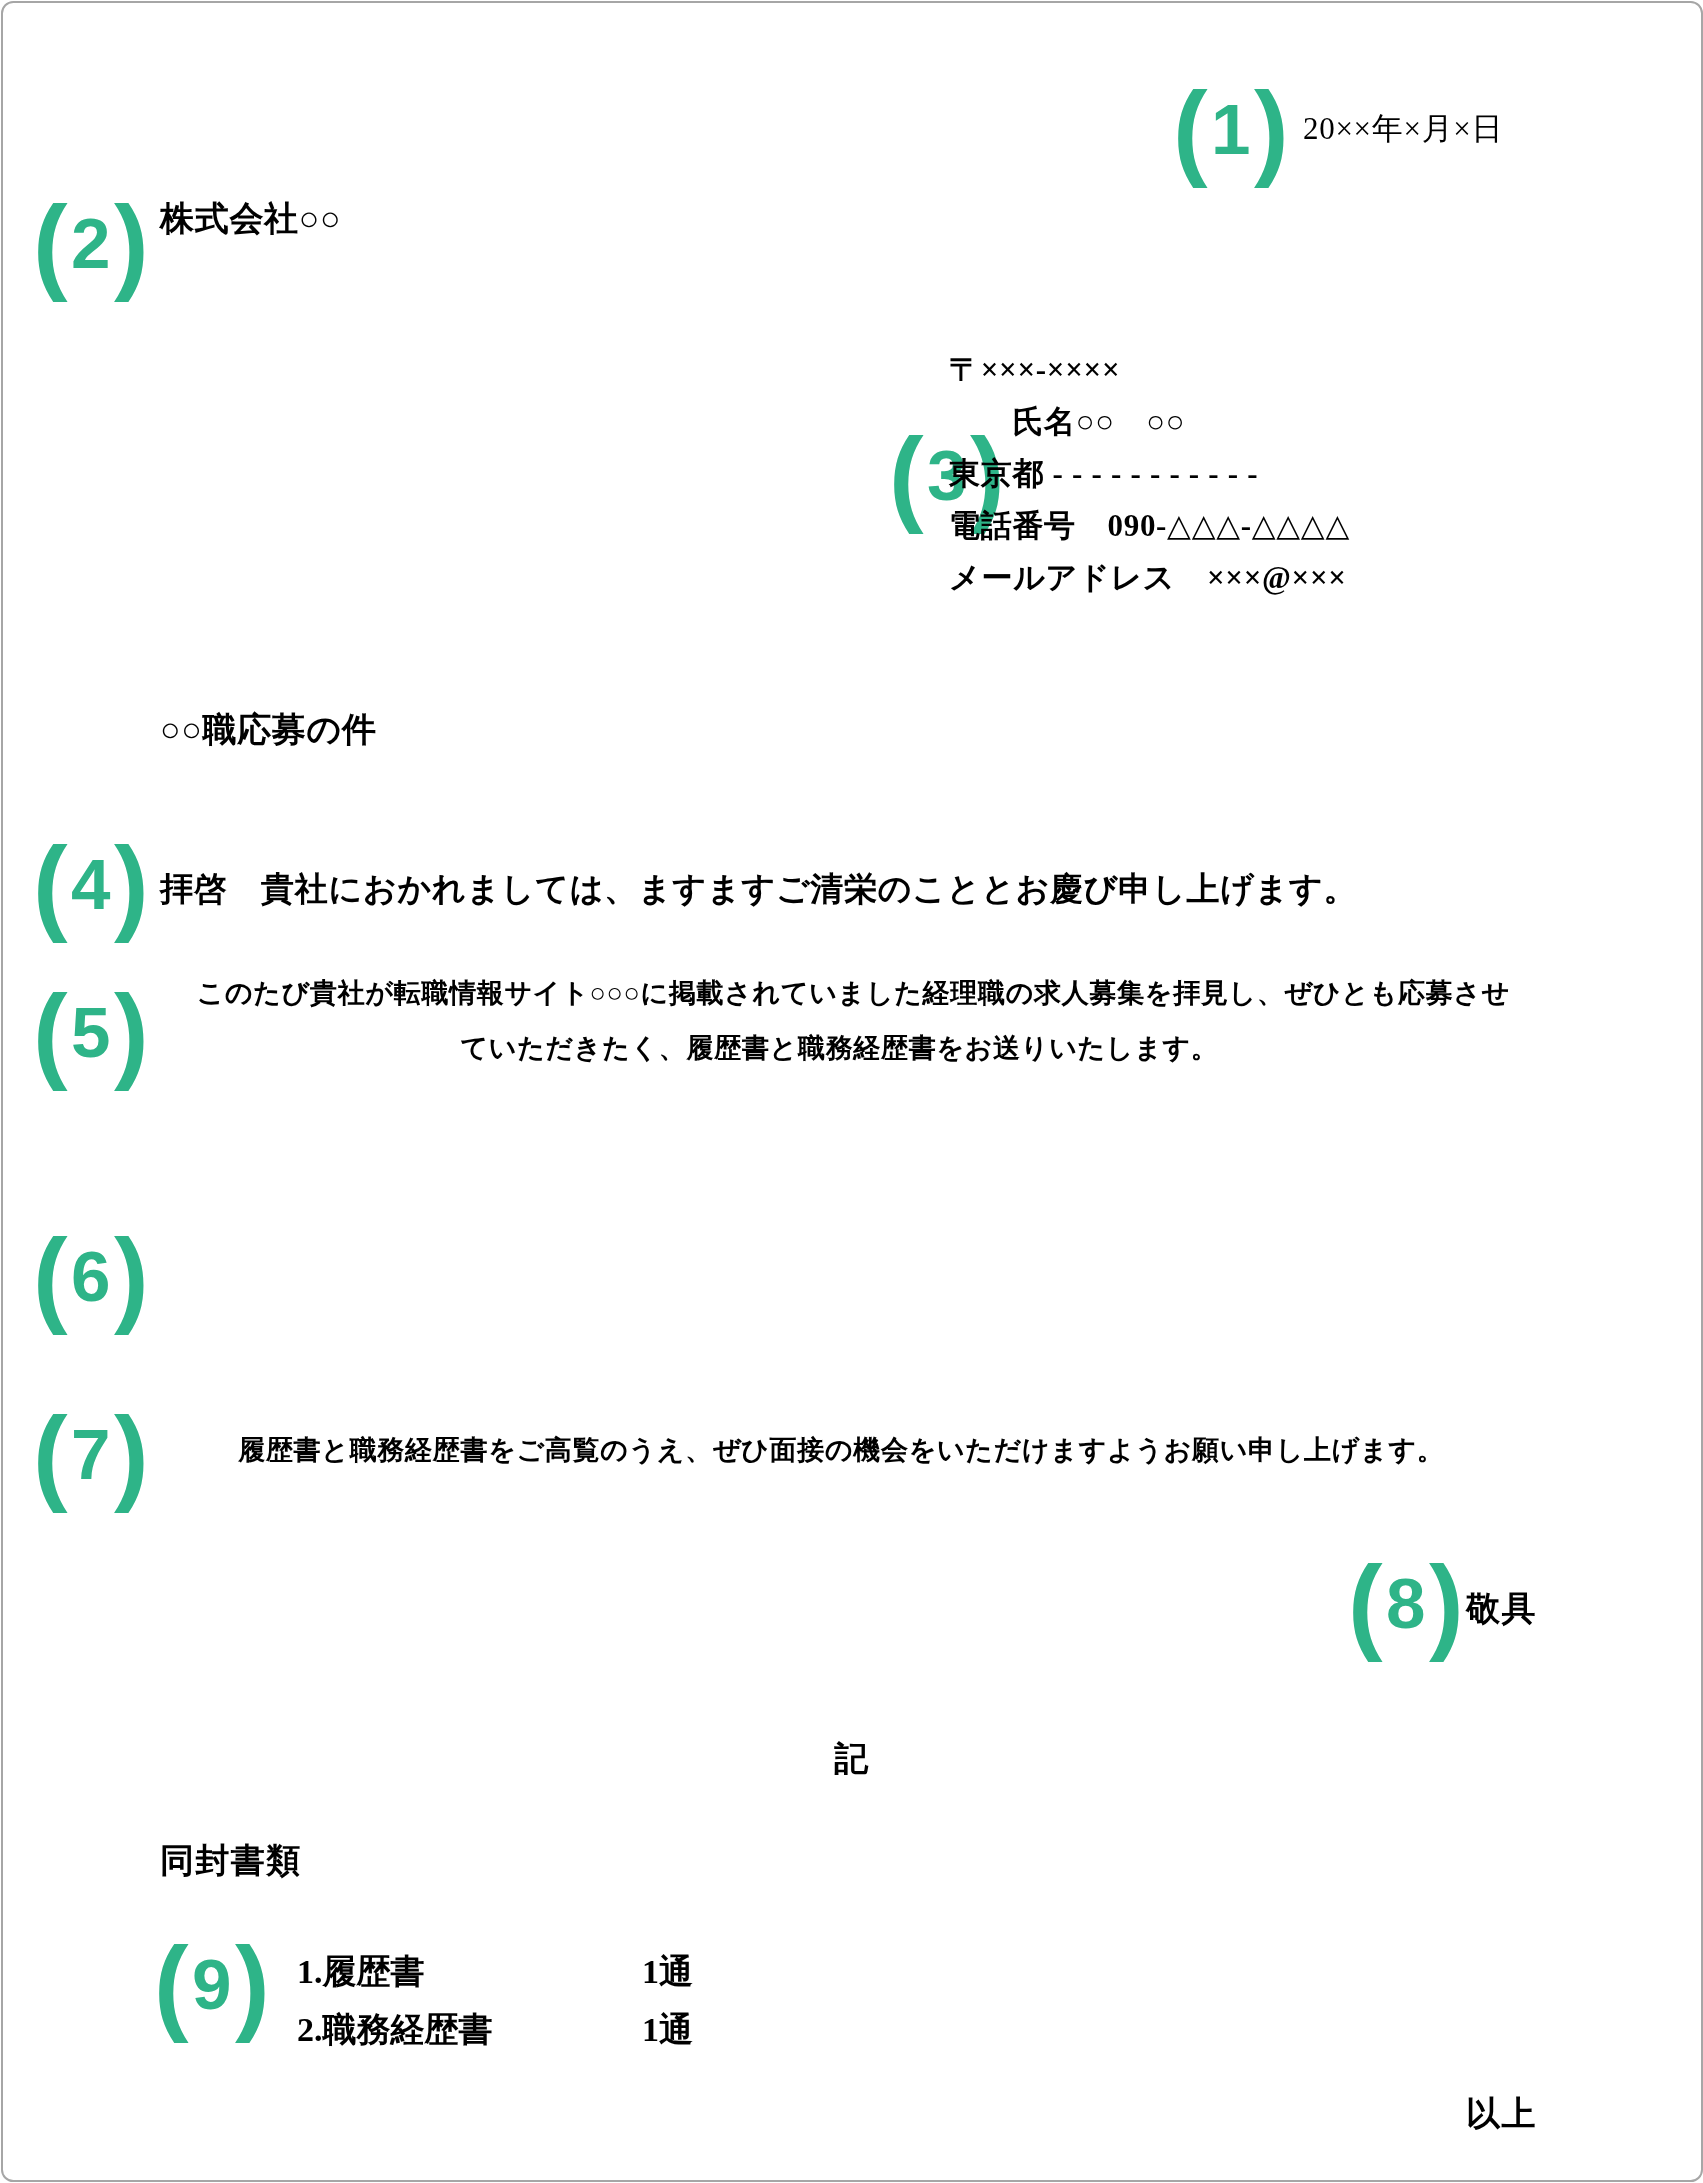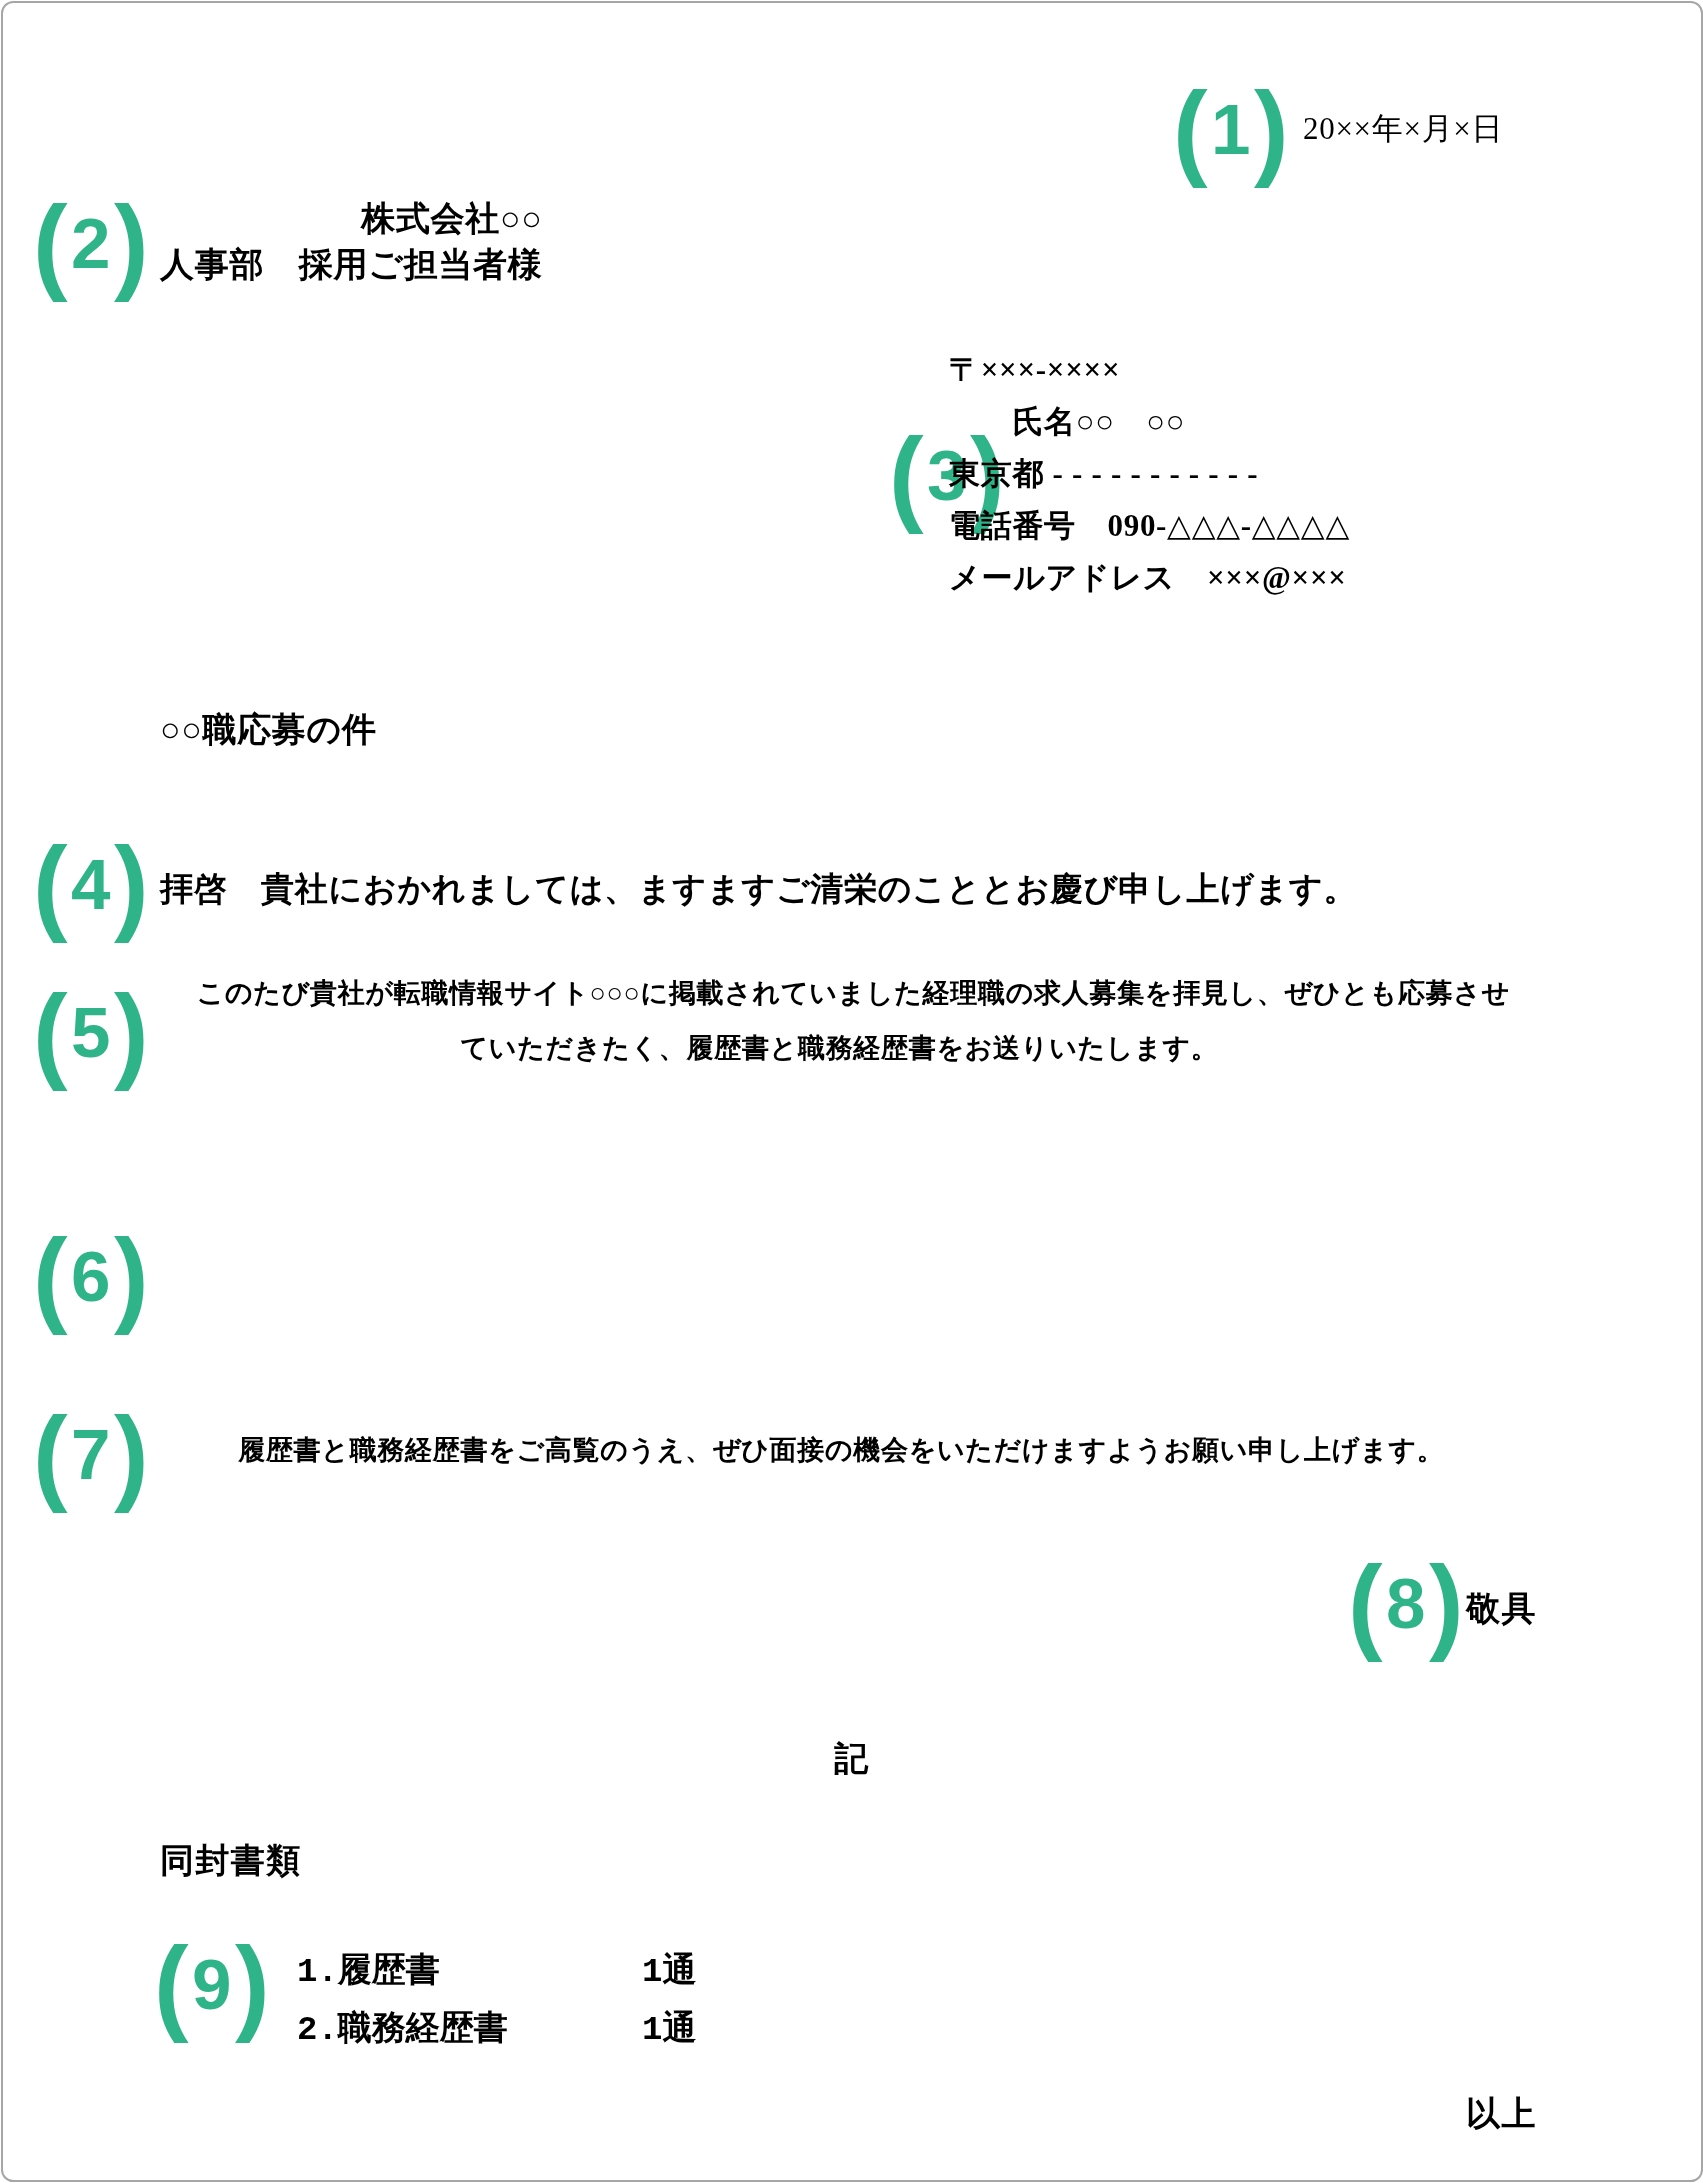--- a/index.html
+++ b/index.html
@@ -51,21 +51,21 @@
     letter-spacing: 0.7px;
     word-break: break-all;
     overflow-wrap: anywhere;
     text-align: center;
   }
 
   .closing, .end-mark, .ki-mark, .enc-head { font-size: 34px; letter-spacing: 1.4px; text-align: right; }
   .ki-center { left: 0; width: 1704px; text-align: center; }
 
   .enc-list { font-size: 34px; line-height: 58px; }
-  .enc-row  { display: flex; font-family: Liberation Mono, monospace; }
+  .enc-row  { display: flex; }
   .enc-label{ width: 345px; }
 </style>
 </head>
 <body>
 
 <div class="page">
   <div class="page-border"></div>
 
   <div class="mark" style="left:1173px; top:80px;">
     <span class="pr">(</span>
@@ -74,21 +74,20 @@
   </div>
   <div class="abs date-line" style="left:1303px; top:108px;">20××年×月×日</div>
 
   <div class="mark" style="left:33px; top:194px;">
     <span class="pr">(</span>
     <span class="nm">2</span>
     <span class="pr">)</span>
   </div>
   <div class="abs recipient" style="left:160px; top:196px;">
     <div>株式会社○○</div>
-    <div>人事部　採用ご担当者様</div>
   </div>
 
   <div class="mark" style="left:889px; top:426px;">
     <span class="pr">(</span>
     <span class="nm">3</span>
     <span class="pr">)</span>
   </div>
   <div class="abs sender" style="left:949px; top:344px;">
     <div>〒×××-××××</div>
     <div>　　氏名○○　○○</div>

